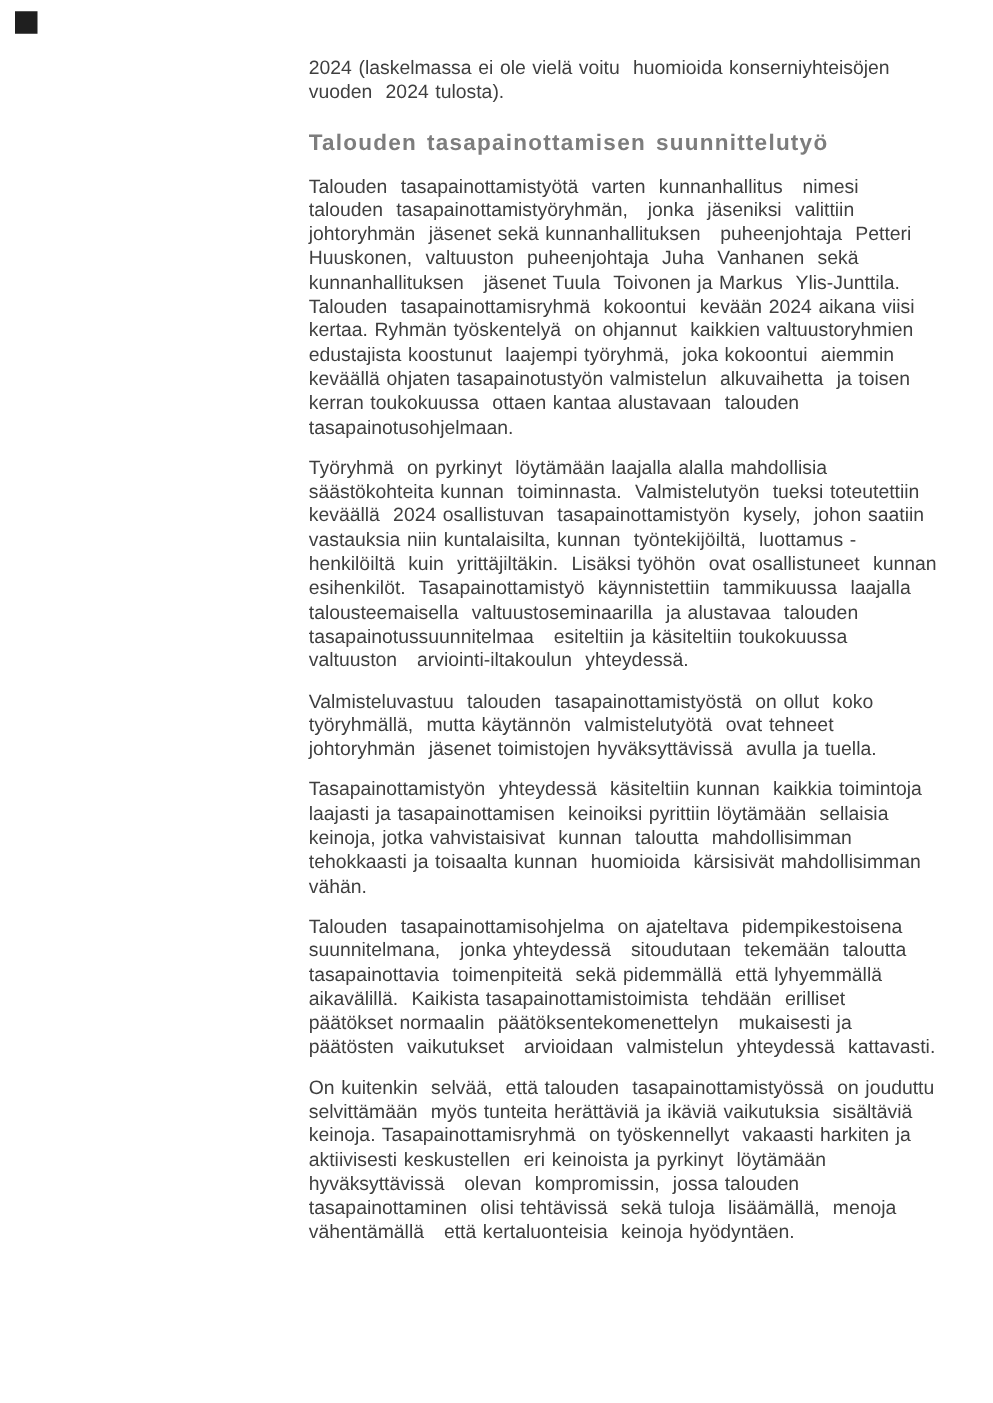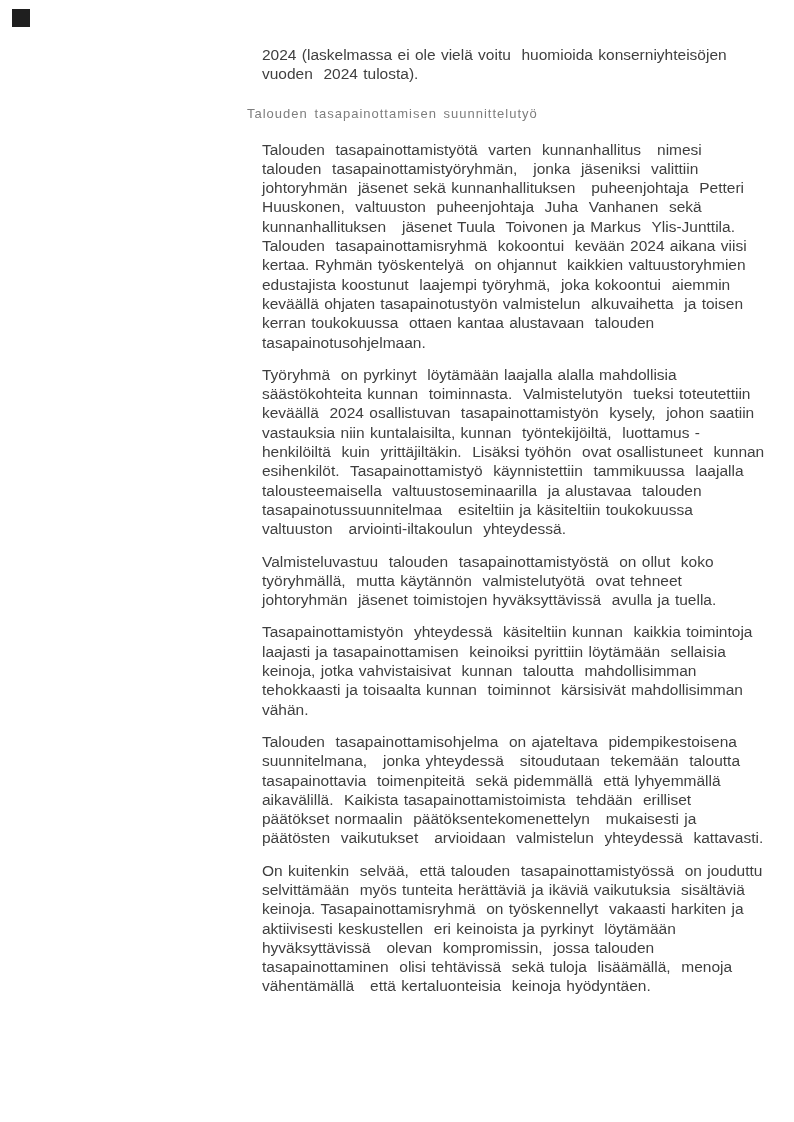--- a/index.html
+++ b/index.html
@@ -22,34 +22,34 @@
     height: 18px;
     background: #1f1f1f;
   }
   .content {
     position: absolute;
     left: 247px;
     top: 45px;
     width: 525px;
   }
   .body-par {
-    margin: 0 0 13px 15px;
+    margin: 0 0 13px 0;
     font-size: 15.5px;
     line-height: 19.3px;
     color: #3f3f3f;
     white-space: pre-wrap;
     word-spacing: 1px;
   }
   .intro {
     margin-bottom: 20px;
   }
   .heading {
     margin: 0 0 16px 0;
-    font-size: 13px;
-    font-weight: normal;
+    font-size: 18px;
+    font-weight: bold;
     letter-spacing: 1px;
     word-spacing: 2px;
     line-height: 20px;
     color: #7d7d7d;
     white-space: pre-wrap;
   }
 </style>
 </head>
 <body>
 
@@ -78,21 +78,21 @@
 esihenkilöt.  Tasapainottamistyö  käynnistettiin  tammikuussa  laajalla
 talousteemaisella  valtuustoseminaarilla  ja alustavaa  talouden
 tasapainotussuunnitelmaa   esiteltiin ja käsiteltiin toukokuussa
 valtuuston   arviointi-iltakoulun  yhteydessä.</p>
     <p class="body-par">Valmisteluvastuu  talouden  tasapainottamistyöstä  on ollut  koko
 työryhmällä,  mutta käytännön  valmistelutyötä  ovat tehneet
 johtoryhmän  jäsenet toimistojen hyväksyttävissä  avulla ja tuella.</p>
     <p class="body-par">Tasapainottamistyön  yhteydessä  käsiteltiin kunnan  kaikkia toimintoja
 laajasti ja tasapainottamisen  keinoiksi pyrittiin löytämään  sellaisia
 keinoja, jotka vahvistaisivat  kunnan  taloutta  mahdollisimman
-tehokkaasti ja toisaalta kunnan  toiminnot  kärsisivät mahdollisimman
+tehokkaasti ja toisaalta kunnan  huomioida  kärsisivät mahdollisimman
 vähän.</p>
     <p class="body-par">Talouden  tasapainottamisohjelma  on ajateltava  pidempikestoisena
 suunnitelmana,   jonka yhteydessä   sitoudutaan  tekemään  taloutta
 tasapainottavia  toimenpiteitä  sekä pidemmällä  että lyhyemmällä
 aikavälillä.  Kaikista tasapainottamistoimista  tehdään  erilliset
 päätökset normaalin  päätöksentekomenettelyn   mukaisesti ja
 päätösten  vaikutukset   arvioidaan  valmistelun  yhteydessä  kattavasti.</p>
     <p class="body-par">On kuitenkin  selvää,  että talouden  tasapainottamistyössä  on jouduttu
 selvittämään  myös tunteita herättäviä ja ikäviä vaikutuksia  sisältäviä
 keinoja. Tasapainottamisryhmä  on työskennellyt  vakaasti harkiten ja

